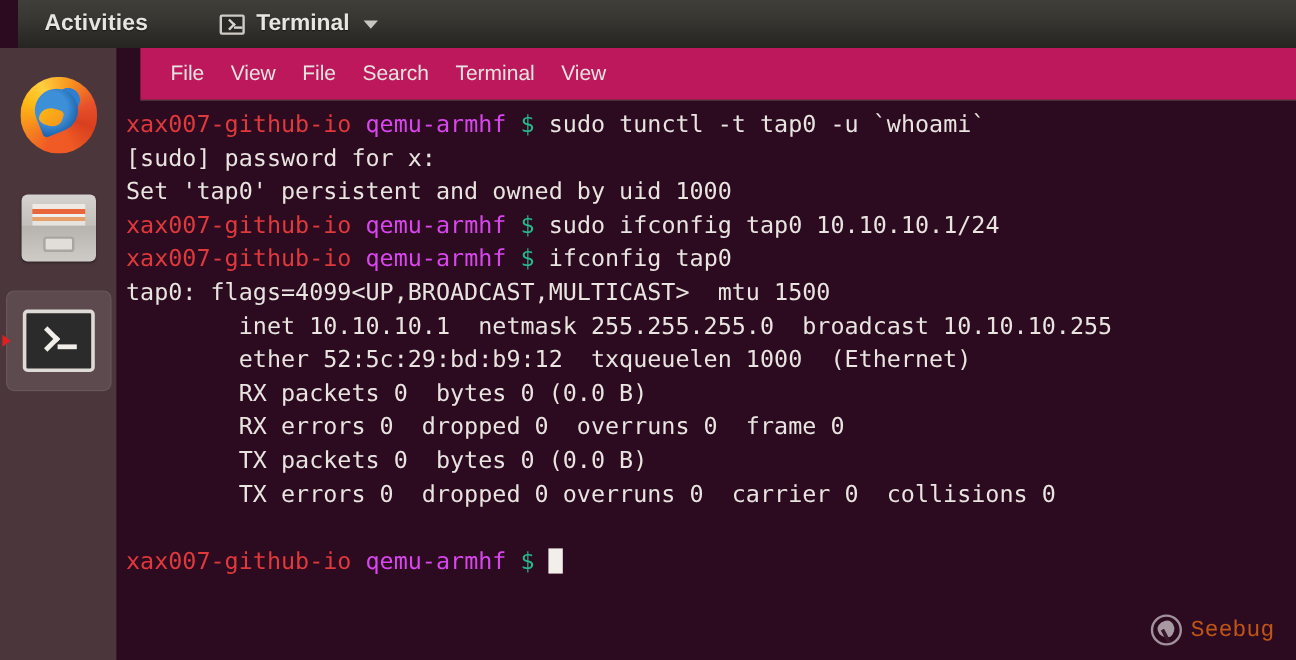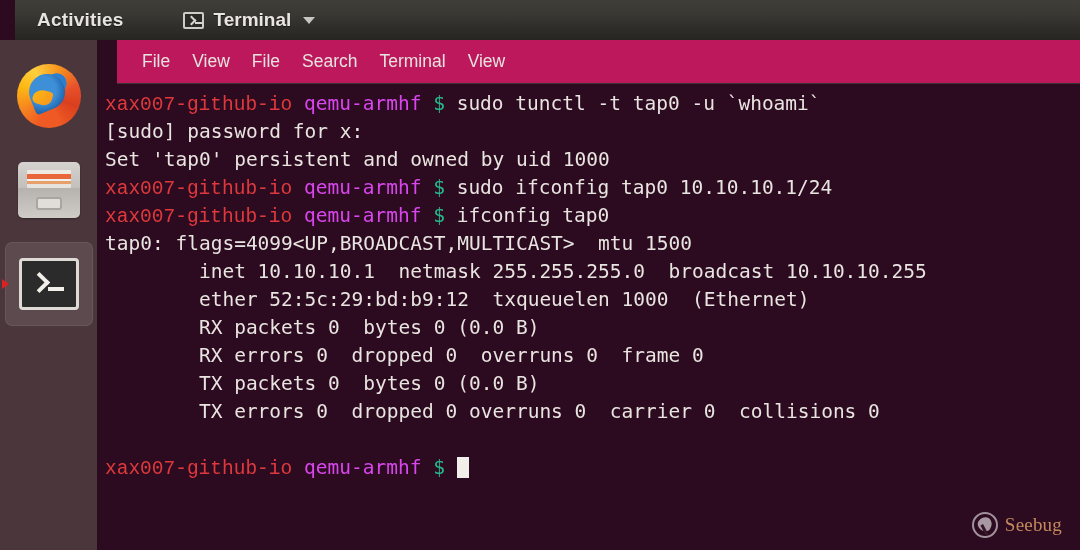--- a/index.html
+++ b/index.html
@@ -235,21 +235,21 @@
   }
   .term-body {
     padding: 6px 0 0 8px;
     font-family: "DejaVu Sans Mono", "Liberation Mono", monospace;
     font-size: 19.5px;
     line-height: 28px;
     color: #e7e2de;
     white-space: pre;
   }
   .ln { height: 28px; }
-  .c-host { color: #e0393c; font-family: Liberation Mono, monospace; }
+  .c-host { color: #e0393c; }
   .c-dir  { color: #d946ef; }
   .c-dollar { color: #27b98d; }
   .c-out  { color: #e8e4e0; text-align: right; }
   .cursor {
     display: inline-block;
     width: 12px;
     height: 21px;
     background: #f2eeea;
     vertical-align: -4px;
   }
@@ -284,23 +284,23 @@
   }
   .wm-logo::after {
     content: "";
     position: absolute;
     left: 9px; top: 10px;
     width: 3px; height: 12px;
     background: #3a1c30;
     transform: rotate(-28deg);
   }
   .wm-text {
-    color: #fdba74;
+    color: #f97316;
     font-size: 19px;
-    font-family: Liberation Serif, serif;
+    font-family: Liberation Mono, monospace;
     letter-spacing: 0.2px;
   }
 </style>
 </head>
 <body>
 
 <div class="screen">
 
   <div class="topbar">
     <div class="activities">Activities</div>

